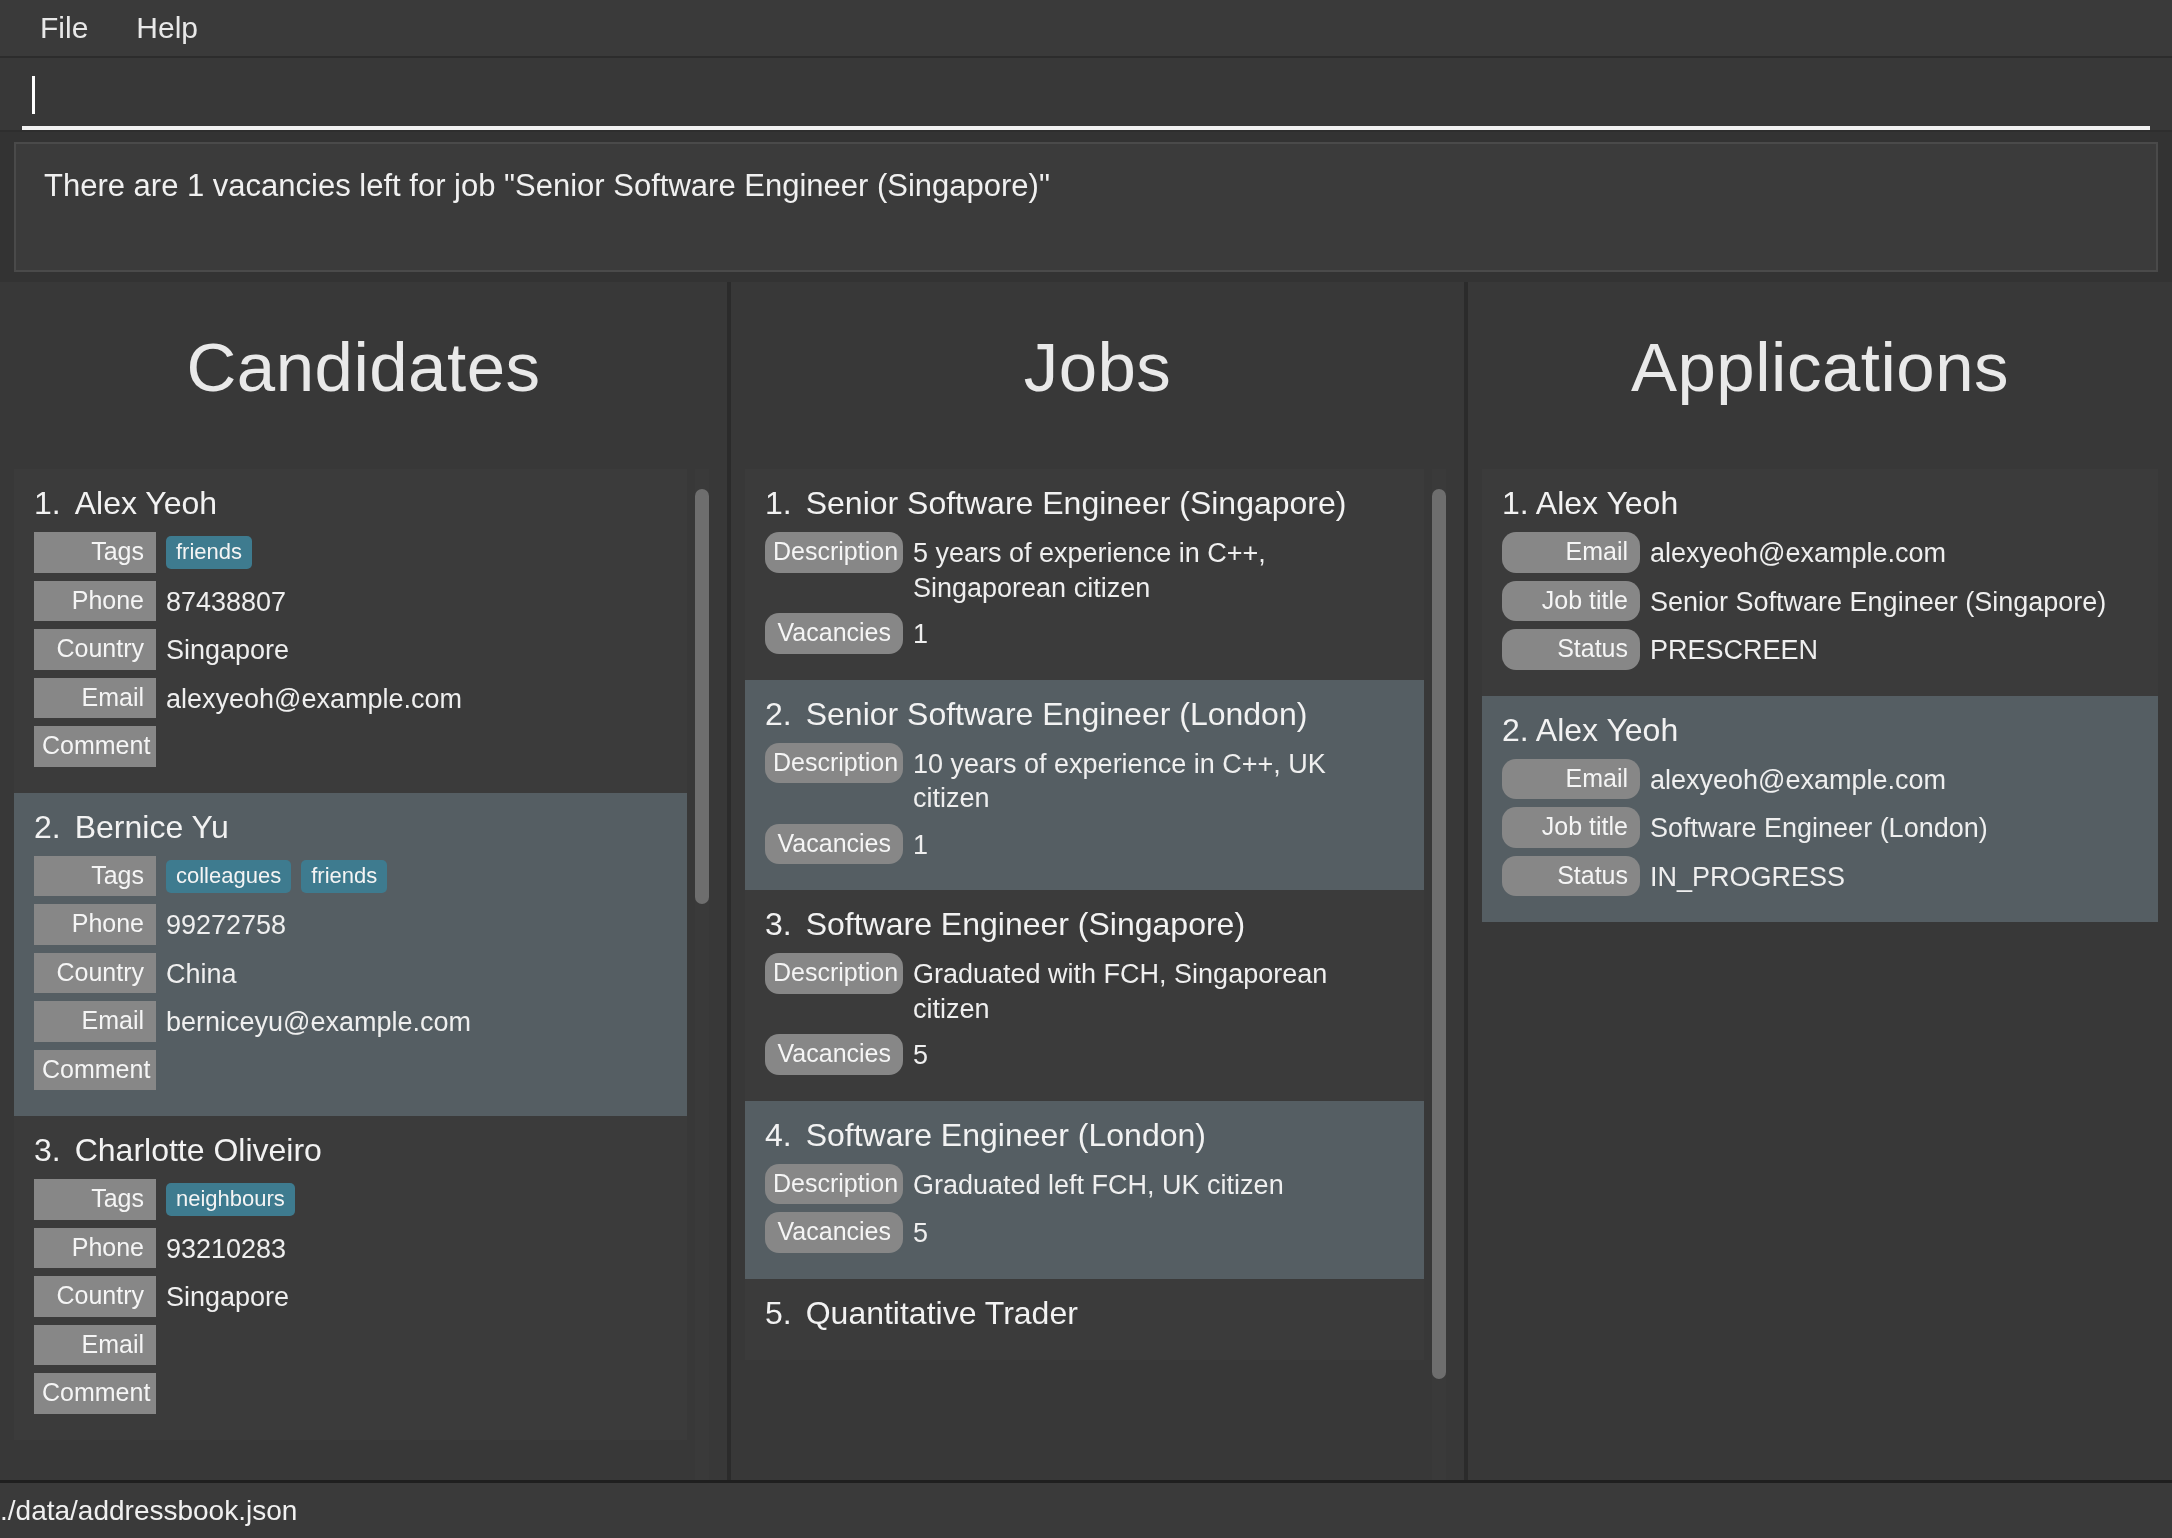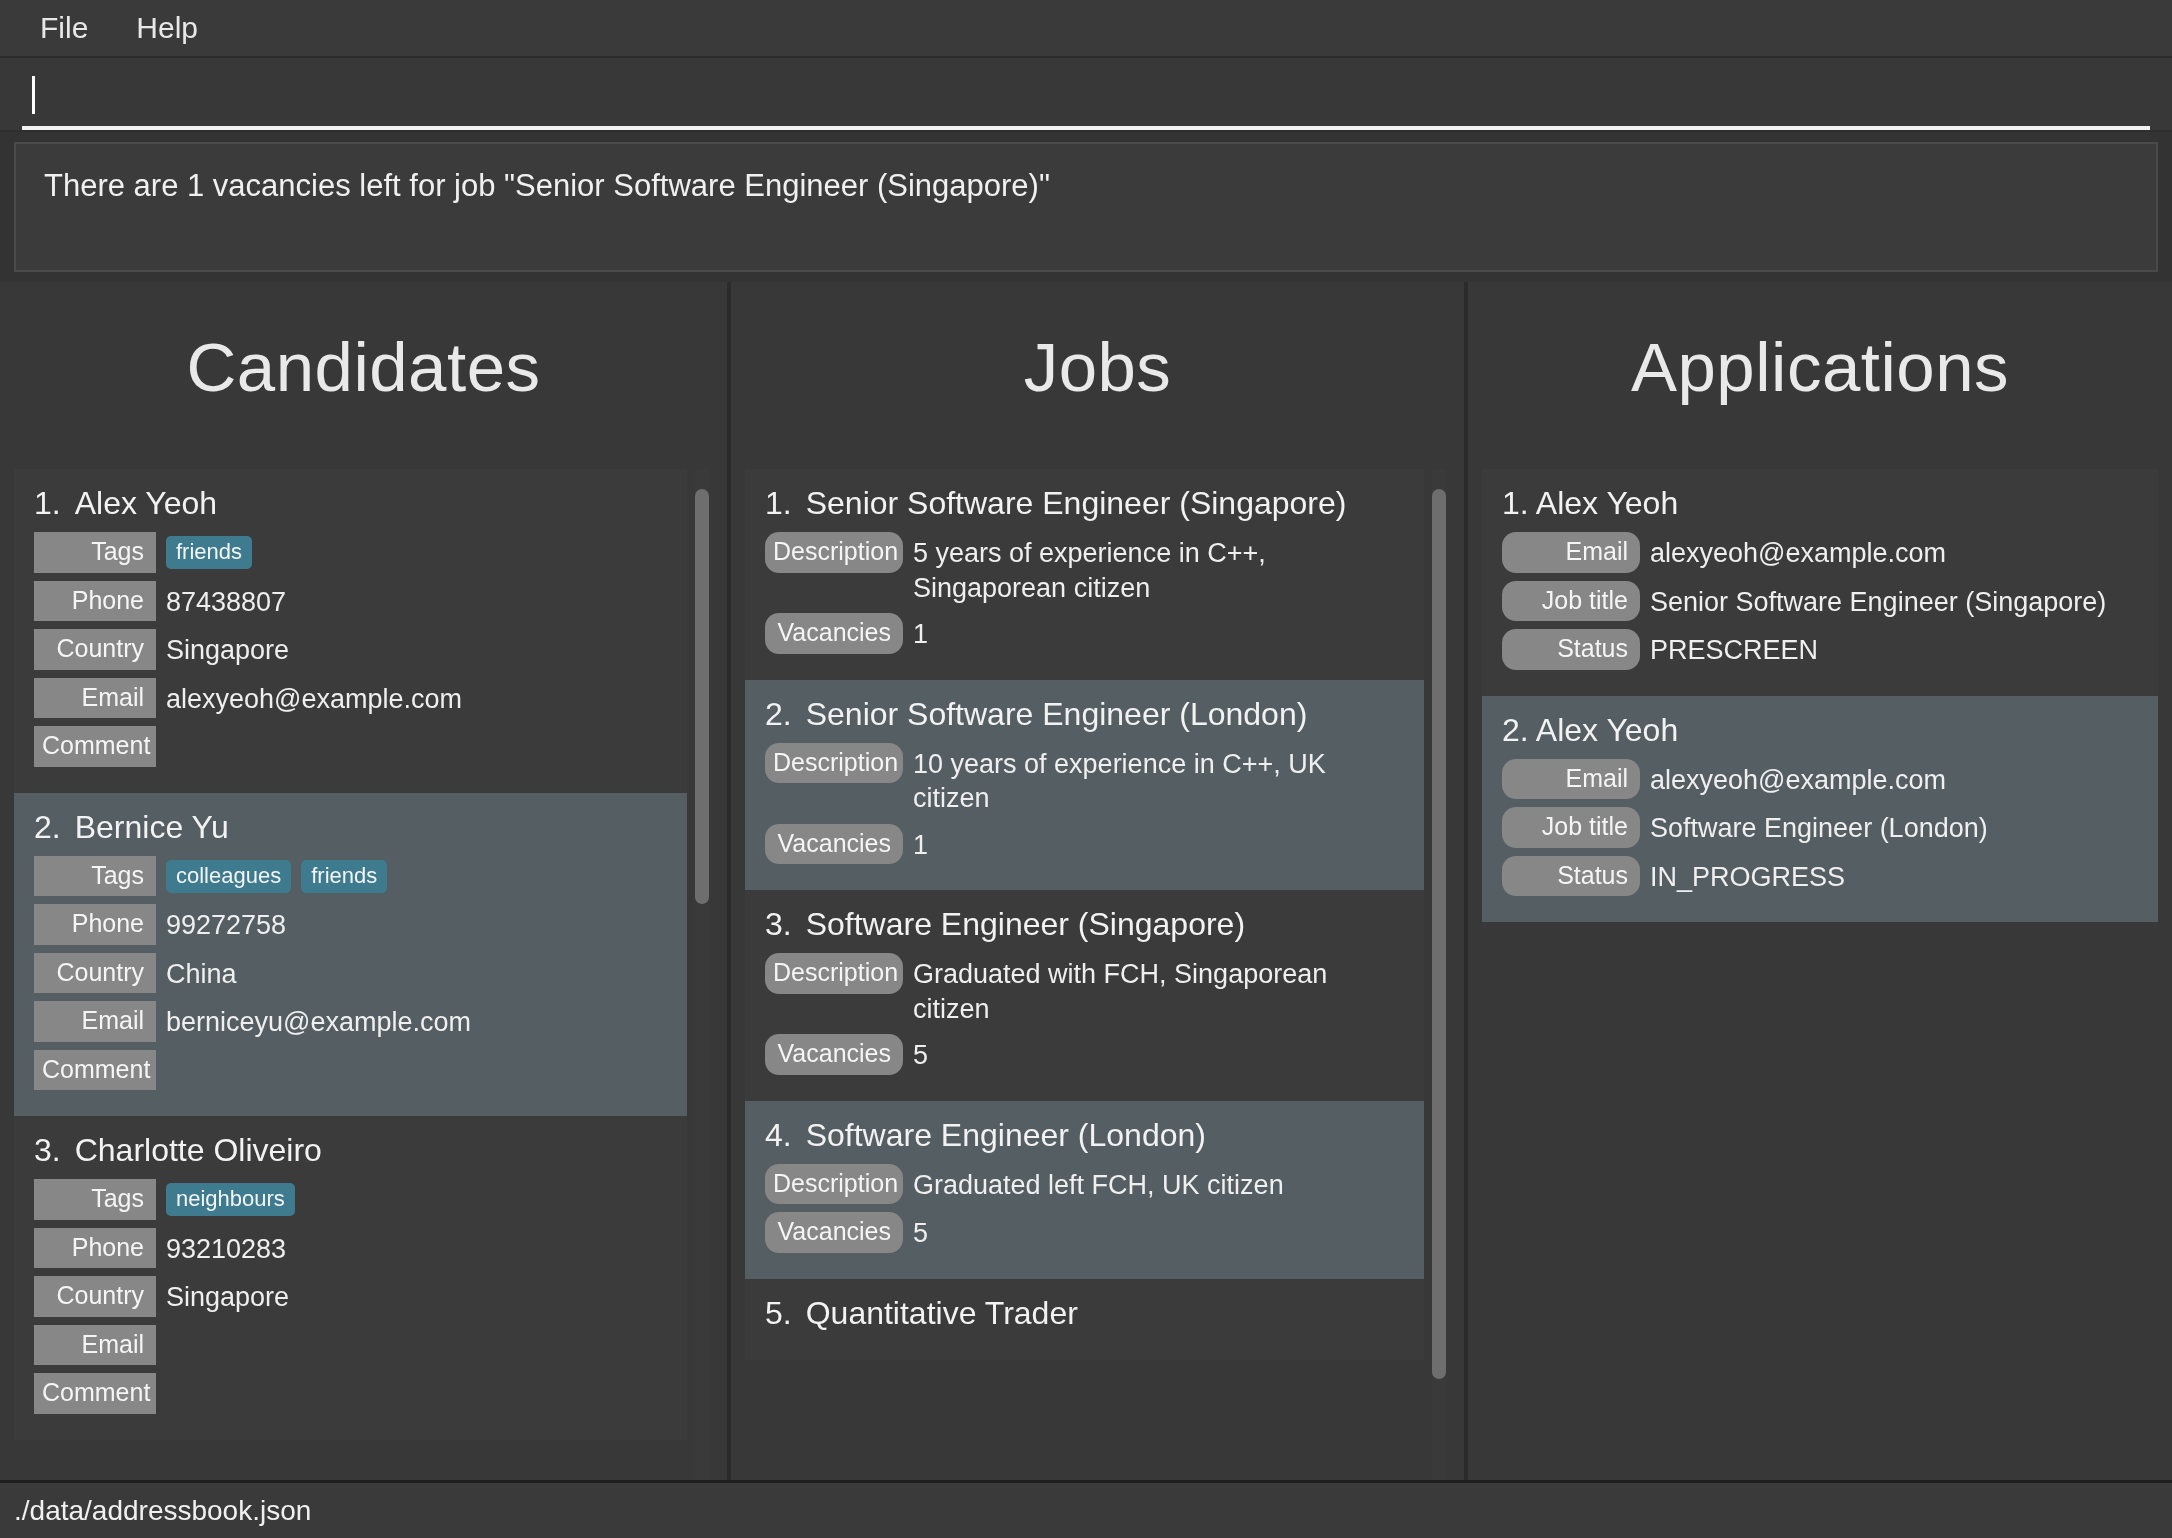--- a/index.html
+++ b/index.html
@@ -191,21 +191,21 @@
     border-radius: 5px;
     line-height: 1.15;
   }
 
   
   .status-bar {
     flex: 0 0 58px;
     background: #3a3a3a;
     border-top: 3px solid #1f1f1f;
     display: flex; align-items: center;
-    padding-left: 14px;
+    padding-left: 0;
   }
   .status-text {
     color: #f0f0f0;
     font-size: 28px;
   }
 </style>
 </head>
 <body>
 
 <div id="app">

